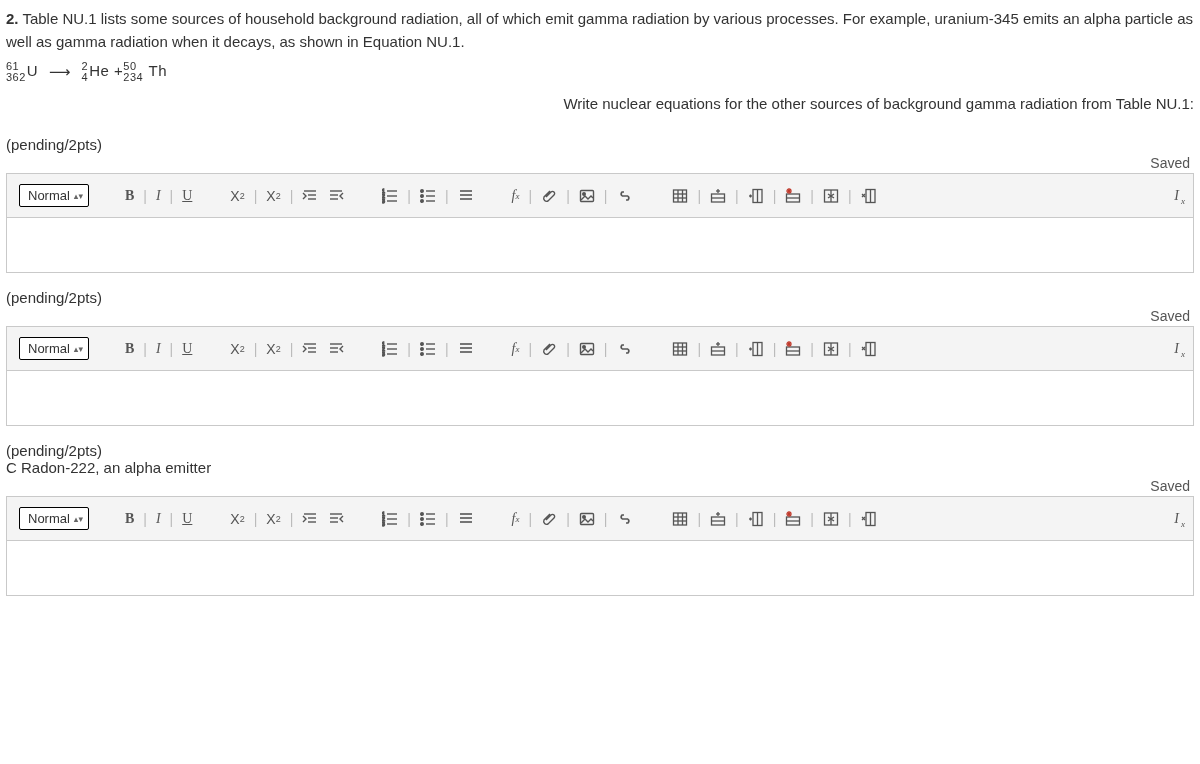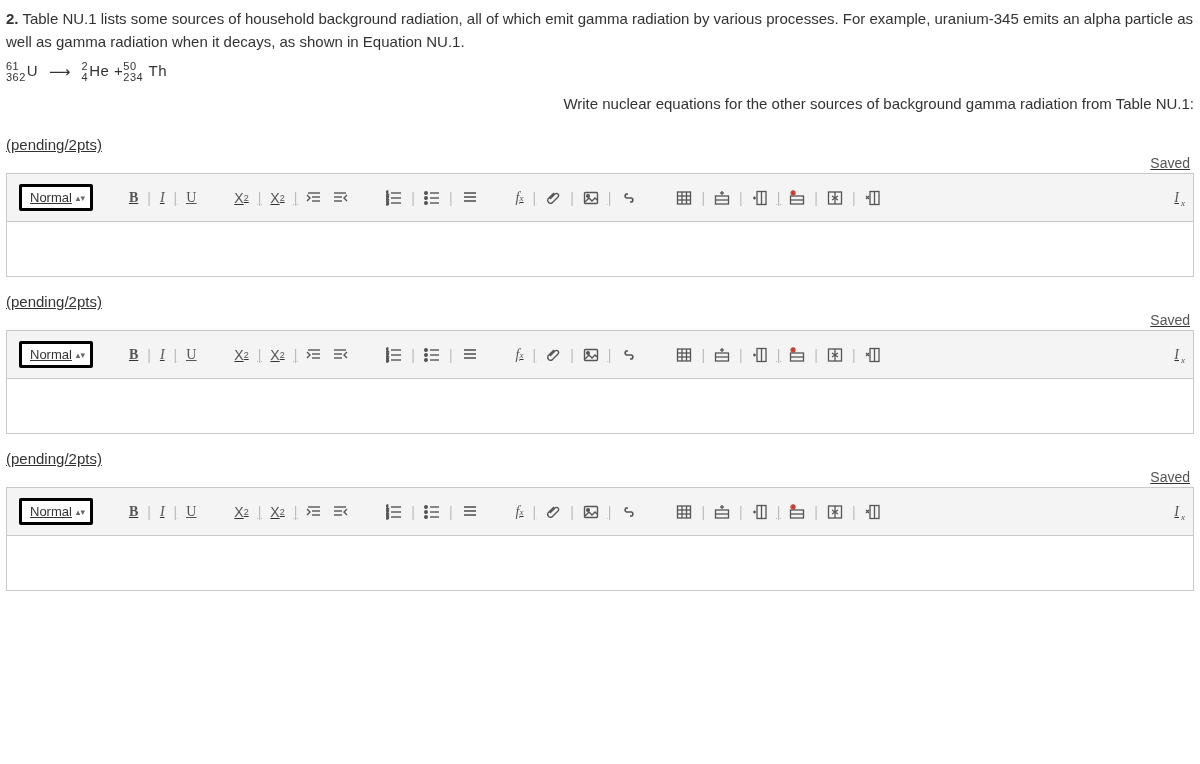--- a/index.html
+++ b/index.html
@@ -12,38 +12,38 @@
     background: #fff;
     width: 1200px;
   }
   .intro { line-height: 1.5; margin-bottom: 8px; }
   .equation { margin: 6px 0 12px 0; letter-spacing: 0.5px; }
   .sup-sub { display: inline-block; vertical-align: middle; font-size: 11px; line-height: 1; text-align: left; margin-right: 1px; }
   .sup-sub .top { display: block; }
   .sup-sub .bot { display: block; }
   .arrow { margin: 0 6px; position: relative; top: 1px; }
   .prompt { margin: 8px 0 24px 0; text-align: right; }
-  .part { margin-top: 16px; text-decoration: underline; }
+  .part { margin-top: 16px; }
   .pending { }
   .part-title { margin-bottom: 2px; }
   .saved-row { text-align: right; font-size: 14px; color: #555; padding-right: 4px; margin-top: 2px; }
   .editor-wrap { border: 1px solid #c9c9c9; margin-top: 2px; background:#fff; }
   .toolbar {
     display: flex;
     align-items: center;
     gap: 6px;
     padding: 10px 12px;
     background: #f4f4f4;
     border-bottom: 1px solid #c9c9c9;
     color: #555;
     font-size: 14px;
     user-select: none;
   }
   .tb-select {
-    border: 3px solid #000000;
+    border: 1px solid #000000;
     background: #fff;
     padding: 3px 18px 3px 8px;
     border-radius: 2px;
     font-size: 13px;
     position: relative;
     color:#333;
   }
   .tb-select .caret {
     position: absolute; right: 5px; top: 50%; transform: translateY(-50%);
     font-size: 9px; color:#666;
@@ -420,20 +420,21 @@
         <span class="tb-btn ital">
           <span style="position:relative;">I<sub class="dim" style="position:absolute;bottom:-2px;right:-6px;">x</sub></span>
         </span>
       </div>
       <div class="editor-body" contenteditable="true" style=""></div>
     </div>
   </div>
 
   <div class="part">
     <div class="pending">(pending/2pts)</div>
+    <div class="part-title">C Radon-222, an alpha emitter</div>
     <div class="saved-row"><span>Saved</span></div>
     <div class="editor-wrap">
       <div class="toolbar">
 
         <span class="tb-select">
           <span>Normal</span><span class="caret">▴▾</span>
         </span>
         <span class="tb-gap-m"></span>
 
         <span class="tb-btn bold">B</span>

